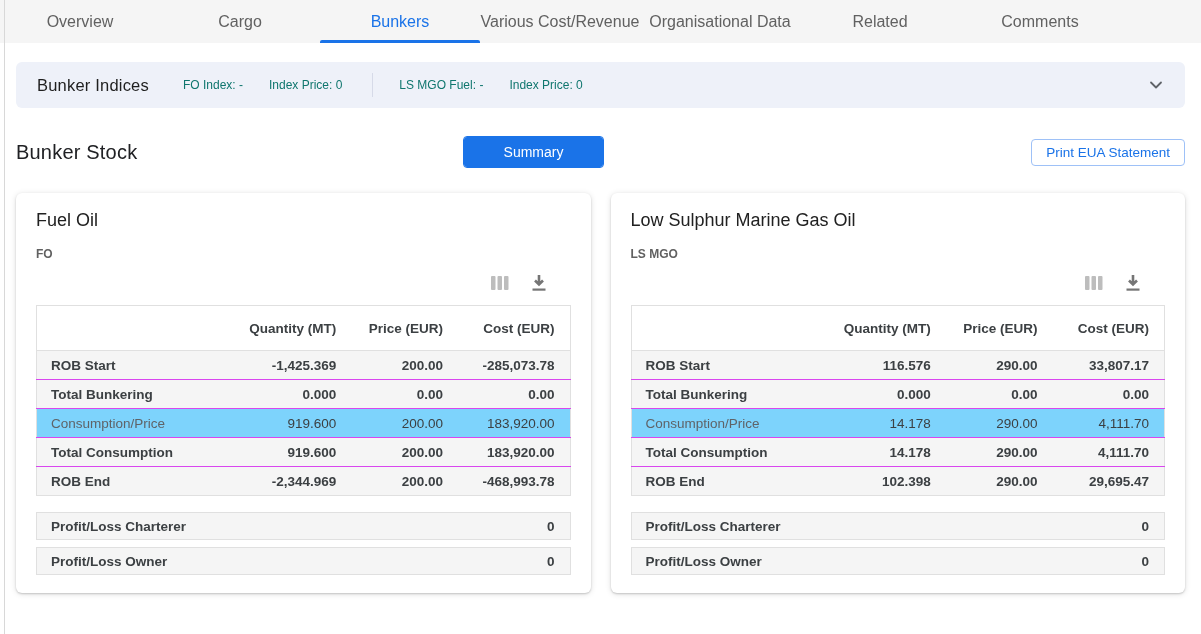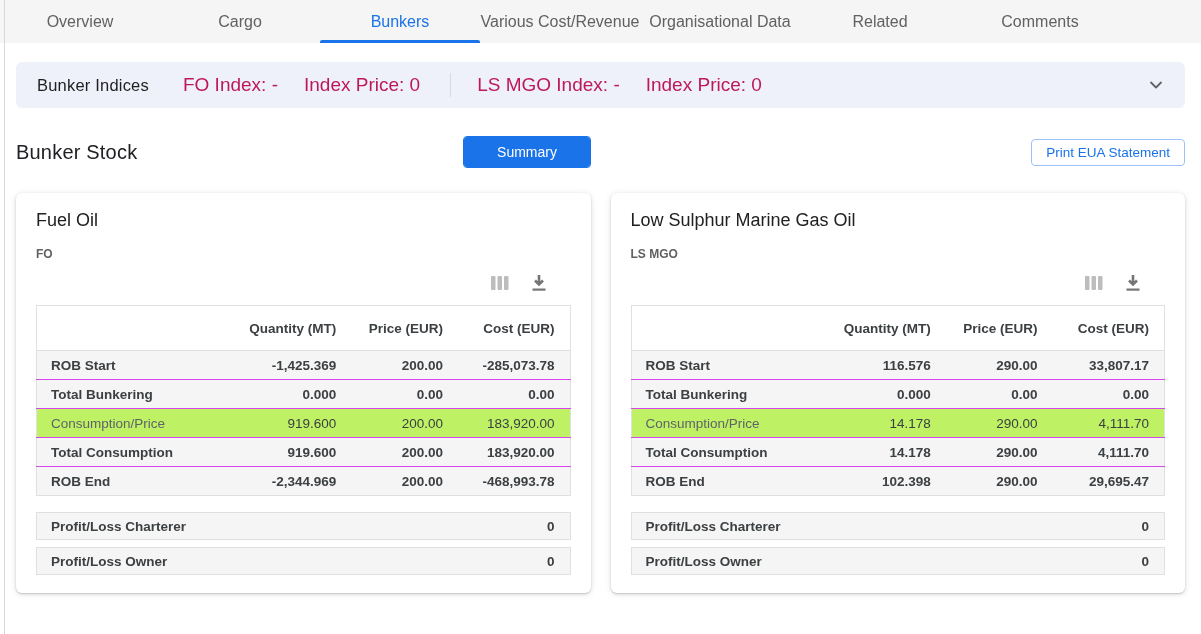--- a/index.html
+++ b/index.html
@@ -14,31 +14,31 @@
   .tab { width: 160px; display: flex; align-items: center; justify-content: center;
     font-size: 16px; color: #616161; cursor: pointer; position: relative; }
   .tab.active { color: #1a73e8; }
   .tab.active::after { content: ""; position: absolute; left: 0; right: 0; bottom: 0;
     height: 3px; background: #1a73e8; border-radius: 2px 2px 0 0; }
 
   
   .indices-bar { margin: 19px 16px 0 16px; height: 46px; background: #eef1f9;
     border-radius: 6px; display: flex; align-items: center; padding: 0 21px; }
   .indices-title { font-size: 16.5px; color: #1f1f1f; margin-right: 34px; letter-spacing: .2px; }
-  .indices-item { font-size: 19px; color: #be185d; margin-right: 26px; white-space: nowrap; }
+  .indices-item { font-size: 12px; color: #0f766e; margin-right: 26px; white-space: nowrap; }
   .indices-divider { width: 1px; height: 24px; background: #d6dae8; margin: 0 26px 0 4px; }
   .indices-chevron { margin-left: auto; display: flex; align-items: center; cursor: pointer; }
 
   
   .stock-header { margin: 27px 16px 0 16px; position: relative; height: 34px;
     display: flex; align-items: center; }
   .stock-title { font-size: 20px; color: #202124; letter-spacing: .2px; }
   .view-toggle { position: absolute; left: 447px; top: 1px; display: flex; height: 32px;
     border: 1px solid #1a73e8; border-radius: 4px; overflow: hidden; background: #fff; }
-  .view-toggle .seg { width: 126px; display: flex; align-items: center; justify-content: center;
+  .view-toggle .seg { width: 139px; display: flex; align-items: center; justify-content: center;
     font-size: 14px; cursor: pointer; }
   .seg-summary { background: #1a73e8; color: #ffffff; }
   .seg-details { background: #ffffff; color: #1a73e8; border-left: 1px solid #1a73e8; }
   .print-btn { margin-left: auto; border: 1px solid #9ec1f7; background: #fff; color: #1a73e8;
     font-size: 13.5px; padding: 5px 14px; border-radius: 4px; cursor: pointer;
     font-family: "Liberation Sans", sans-serif; }
 
   
   .cards { display: flex; gap: 20px; margin: 24px 16px 0 16px; }
   .card { flex: 1; background: #ffffff; border-radius: 6px; padding: 17px 20px 18px 20px;
@@ -53,21 +53,21 @@
   table.stock { width: 100%; border-collapse: collapse; border: 1px solid #e0e0e0;
     font-size: 13.5px; table-layout: fixed; }
   table.stock th { height: 45px; font-weight: bold; color: #3c4043; text-align: right;
     padding-right: 15px; border-bottom: 1px solid #e0e0e0; }
   table.stock td { height: 29px; text-align: right; padding-right: 15px;
     border-bottom: 1px solid #d946ef; color: #3c4043; }
   table.stock tr:last-child td { border-bottom: none; }
   table.stock td.lbl { text-align: left; padding-left: 14px; padding-right: 4px; }
   tr.emph { background: #f5f5f5; }
   tr.emph td { font-weight: bold; }
-  tr.plain { background: #bef264; }
+  tr.plain { background: #7dd3fc; }
   tr.plain td.lbl { color: #5f6368; font-weight: normal; }
   .col-label { width: 34%; } .col-qty { width: 25%; } .col-price { width: 20%; } .col-cost { width: 21%; }
 
   
   .pl-bar { margin-top: 16px; height: 28px; background: #f5f5f5; border: 1px solid #e0e0e0;
     display: flex; align-items: center; justify-content: space-between; padding: 0 15px 0 14px;
     font-size: 13.5px; color: #3c4043; font-weight: bold; }
   .pl-bar + .pl-bar { margin-top: 7px; }
 </style>
 </head>
@@ -83,21 +83,21 @@
   <div class="tab">Organisational Data</div>
   <div class="tab">Related</div>
   <div class="tab">Comments</div>
 </div>
 
 <div class="indices-bar">
   <div class="indices-title">Bunker Indices</div>
   <div class="indices-item">FO Index: -</div>
   <div class="indices-item">Index Price: 0</div>
   <div class="indices-divider"></div>
-  <div class="indices-item">LS MGO Index: -</div>
+  <div class="indices-item">LS MGO Fuel: -</div>
   <div class="indices-item">Index Price: 0</div>
   <div class="indices-chevron">
     <svg width="16" height="16" viewBox="0 0 16 16">
         <path d="M3 5.5 L8 10.5 L13 5.5" fill="none" stroke="#5f6368" stroke-width="1.8" stroke-linecap="round" stroke-linejoin="round"></path>
       </svg>
   </div>
 </div>
 
 <div class="stock-header">
   <div class="stock-title">Bunker Stock</div>

